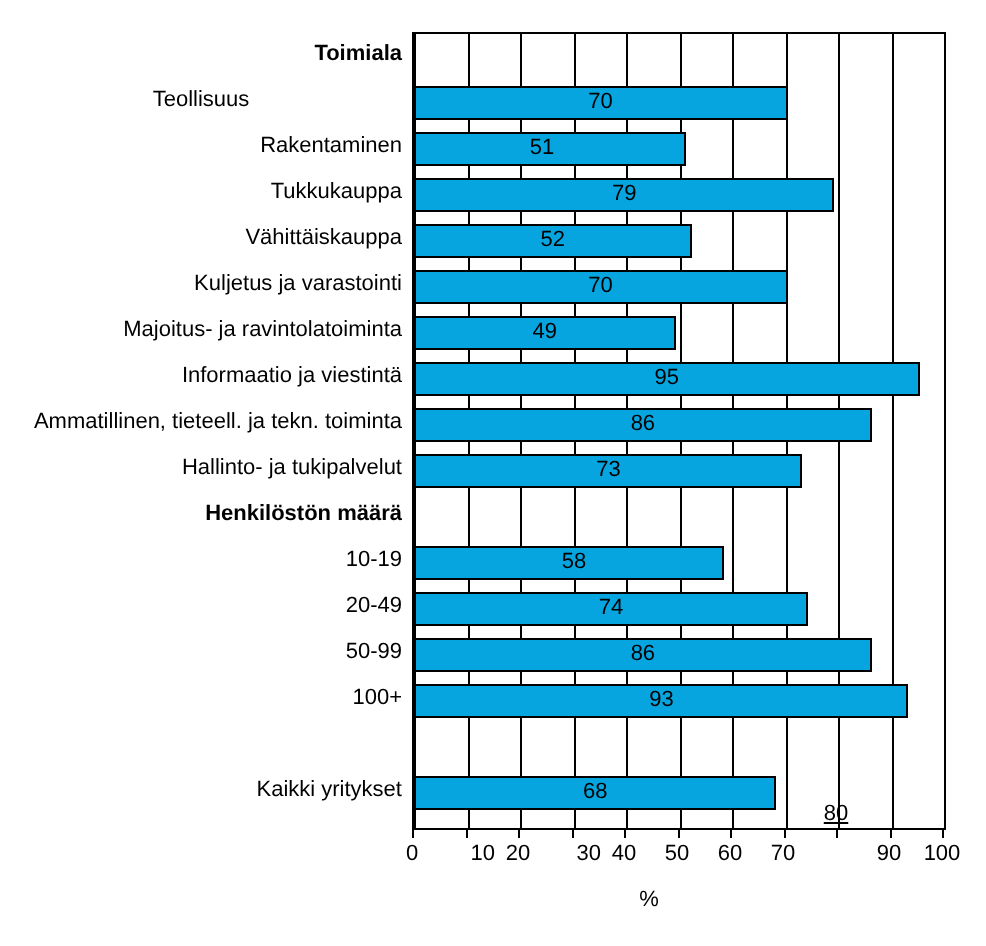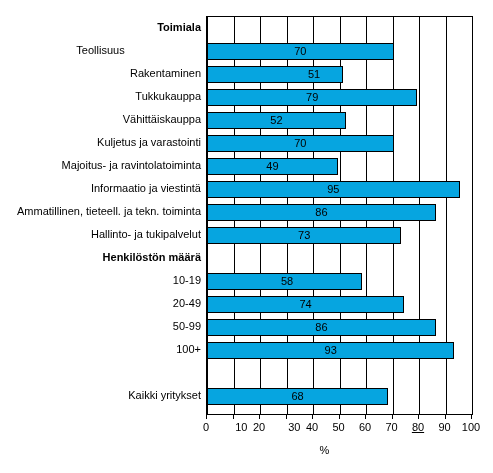--- a/index.html
+++ b/index.html
@@ -149,21 +149,21 @@
       <div class="gridline" style="left: 185.5px;"></div>
       <div class="gridline" style="left: 212px;"></div>
       <div class="gridline" style="left: 238.5px;"></div>
       <div class="gridline" style="left: 265px;"></div>
       <div class="bar-row" style="top: 26px; width: 267px;">
         <div class="bar" style="width: 186.5px; background: rgb(6, 165, 224); border-color: rgb(0, 0, 0);"></div>
         <div class="bar-value" style="left: 0px; width: 186.5px;">70</div>
       </div>
       <div class="bar-row" style="top: 49px; width: 267px;">
         <div class="bar" style="width: 136.15px; background: rgb(6, 165, 224); border-color: rgb(0, 0, 0);"></div>
-        <div class="bar-value" style="left: 0px; width: 128px; padding-left: 43px;">51</div>
+        <div class="bar-value" style="left: 0px; width: 128px;">51</div>
       </div>
       <div class="bar-row" style="top: 72px; width: 267px;">
         <div class="bar" style="width: 210.35px; background: rgb(6, 165, 224); border-color: rgb(0, 0, 0);"></div>
         <div class="bar-value" style="left: 0px; width: 210.35px;">79</div>
       </div>
       <div class="bar-row" style="top: 95px; width: 267px;">
         <div class="bar" style="width: 138.8px; background: rgb(6, 165, 224); border-color: rgb(0, 0, 0);"></div>
         <div class="bar-value" style="left: 0px; width: 138.8px;">52</div>
       </div>
       <div class="bar-row" style="top: 118px; width: 267px;">
@@ -219,21 +219,21 @@
       <div class="tick-label" style="left: 270.5px; top: 421px; text-align: right;">30</div>
       <div class="tick" style="left: 312px; top: 414px;"></div>
       <div class="tick-label" style="left: 297px; top: 421px;">40</div>
       <div class="tick" style="left: 338.5px; top: 414px;"></div>
       <div class="tick-label" style="left: 323.5px; top: 421px;">50</div>
       <div class="tick" style="left: 365px; top: 414px;"></div>
       <div class="tick-label" style="left: 350px; top: 421px;">60</div>
       <div class="tick" style="left: 391.5px; top: 414px;"></div>
       <div class="tick-label" style="left: 376.5px; top: 421px;">70</div>
       <div class="tick" style="left: 418px; top: 414px;"></div>
-      <div class="tick-label" style="left: 403px; top: 421px; text-decoration: underline;">80</div>
+      <div class="tick-label" style="left: 403px; top: 401px; text-decoration: underline;">80</div>
       <div class="tick" style="left: 444.5px; top: 414px;"></div>
       <div class="tick-label" style="left: 429.5px; top: 421px;">90</div>
       <div class="tick" style="left: 471px; top: 414px;"></div>
       <div class="tick-label" style="left: 456px; top: 421px;">100</div>
     </div>
 
   <div id="axis-title" style="left: 191px; width: 267px; top: 444px;">%</div>
 
 </div>
 

